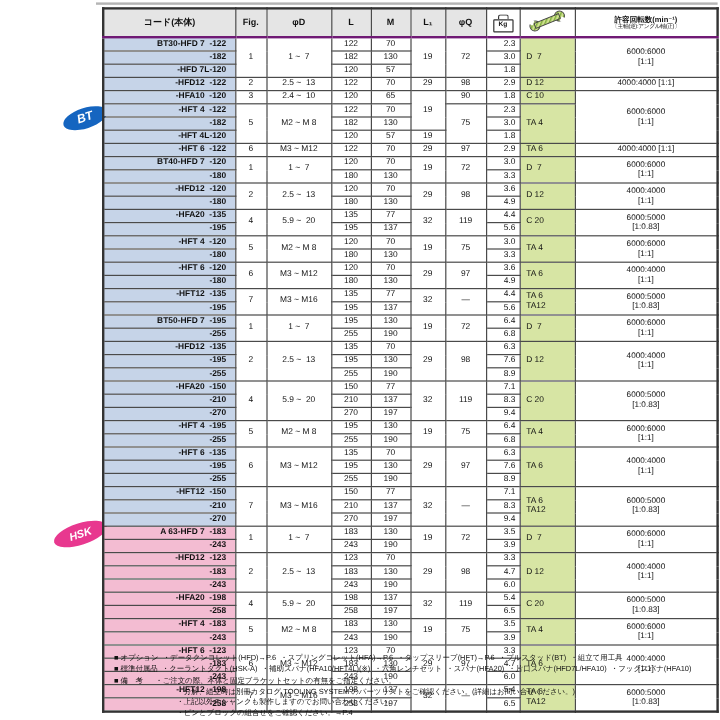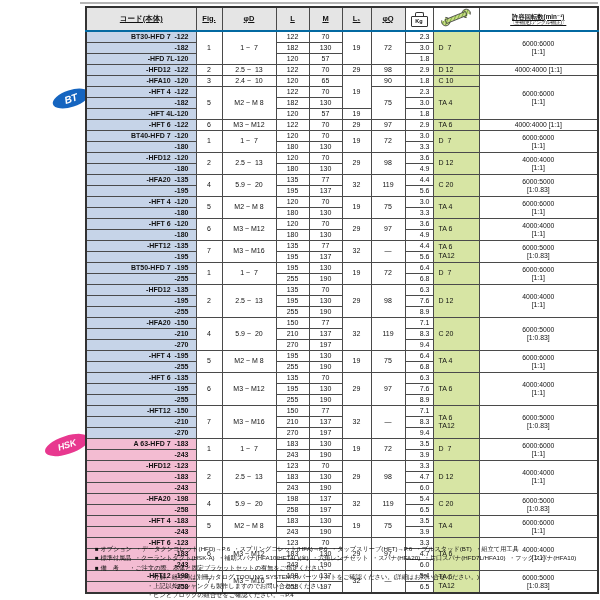--- a/index.html
+++ b/index.html
@@ -3,21 +3,21 @@
 <meta charset="utf-8">
 <style>
   html,body{margin:0;padding:0;background:#fff;}
   body{width:600px;height:600px;font-family:"Liberation Sans","DejaVu Sans",sans-serif;}
   .page{position:relative;width:600px;height:600px;overflow:hidden;background:#fff;}
   .top-rule{position:absolute;left:80px;top:2px;width:518px;height:2px;background:#b5b5b5;}
 
   table.spec{position:absolute;left:85px;top:6px;width:512px;border-collapse:collapse;table-layout:fixed;border:2px solid #333;}
   th,td{border:1px solid #4a4a4a;font-size:7px;line-height:1.15;padding:0 2px;height:10px;
         text-align:center;vertical-align:middle;overflow:hidden;color:#111;}
-  thead th{height:22px;background:#e5e5e5;font-weight:bold;font-size:7.5px;border-bottom:2px solid #0369a1;text-decoration:underline;}
+  thead th{height:22px;background:#e5e5e5;font-weight:bold;font-size:7.5px;border-bottom:2px solid #701a75;}
   thead th.w-col{background:#fff;}
   td.col-code{background:#c6d4e8;text-align:right;padding-right:7px;font-weight:bold;white-space:pre;}
   tr.theme-pink td.col-code{background:#f3bcd2;}
   td.col-phiD{white-space:pre;}
   td.col-kg{text-align:right;padding-right:3px;}
   td.col-tool{background:#d7e5a4;text-align:left;padding-left:5px;white-space:pre;}
   td.col-speed{white-space:pre-line;font-size:6.8px;}
   .speed-h1{font-size:6.3px;font-weight:bold;}
   .speed-h2{font-size:4.8px;font-weight:normal;letter-spacing:-0.3px;}
 

